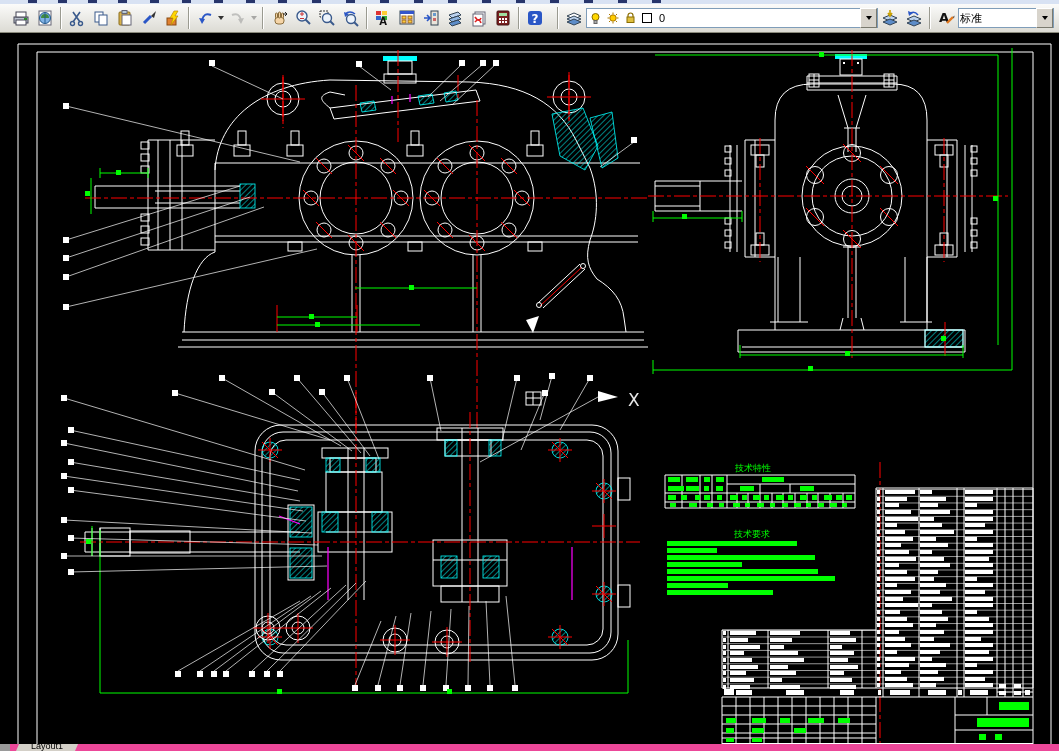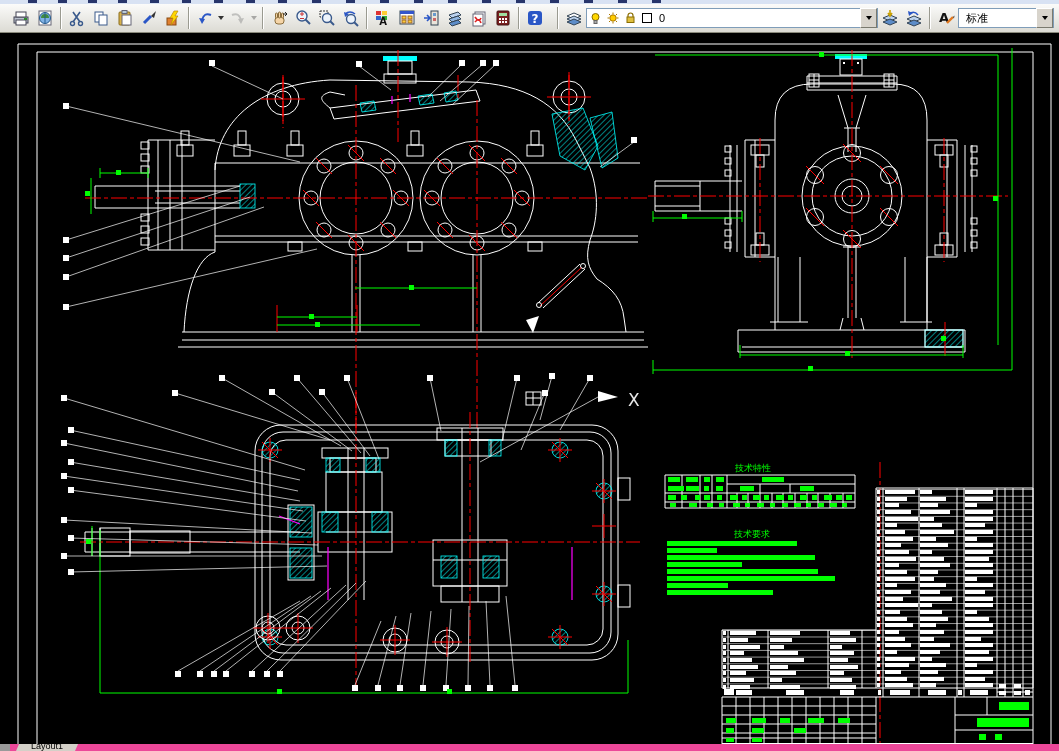--- a/index.html
+++ b/index.html
@@ -302,21 +302,21 @@
     </div>
     <div class="sep"></div>
     <div class="tbtn">
       <svg width="18" height="18">
           <text x="7" y="13" font-size="13" font-weight="bold" fill="#111" text-anchor="middle" font-family="DejaVu Sans">A</text>
           <line x1="10" y1="14" x2="16" y2="8" stroke="#e07820" stroke-width="2.4"></line>
           <polygon points="16,8 17.5,6.5 17,9.5" fill="#333"></polygon>
         </svg>
     </div>
     <div class="combo" style="width:96px">
-      <span style="margin-left:7px">标准</span>
+      <span style="margin-left:1px">标准</span>
       <span class="arrowbox"></span>
     </div>
   </div>
 
   <div class="canvas">
     <svg id="cad" width="1059" height="711" viewBox="0 0 1059 711">
       <defs>
         <pattern id="hc" width="4" height="4" patternUnits="userSpaceOnUse" patternTransform="rotate(45)">
           <line x1="0" y1="0" x2="0" y2="4" stroke="#00ffff" stroke-width="1"></line>
         </pattern>

